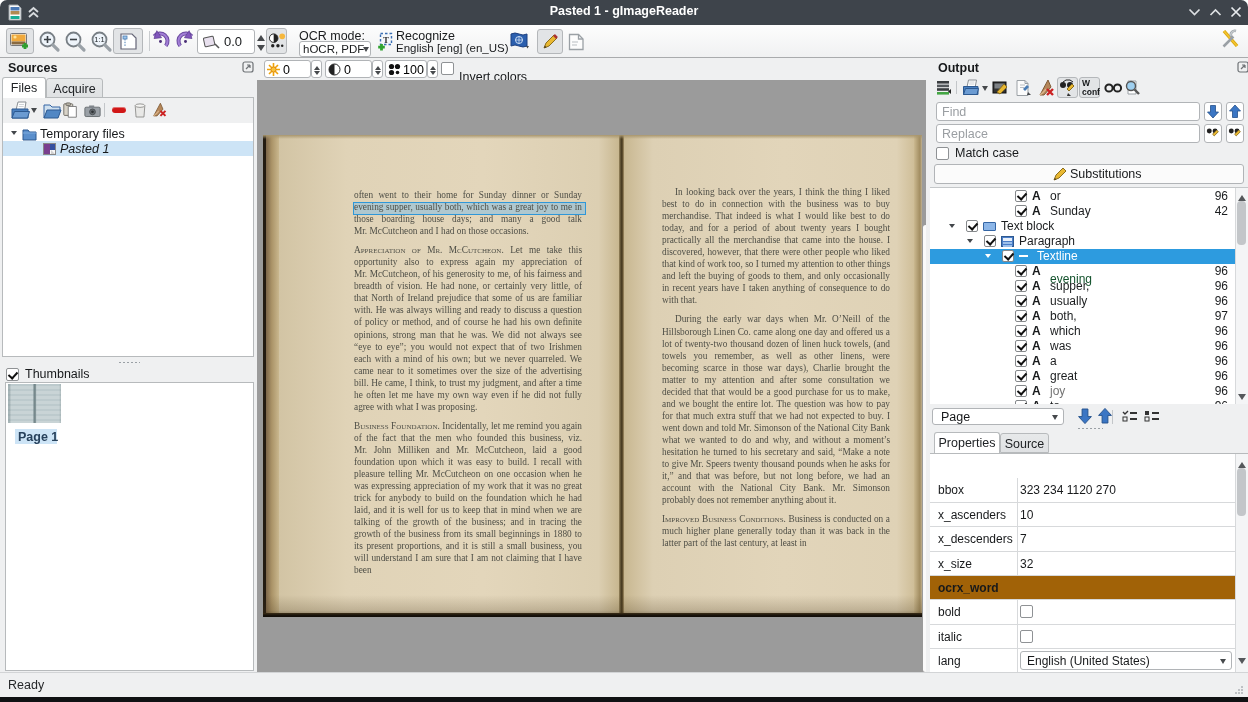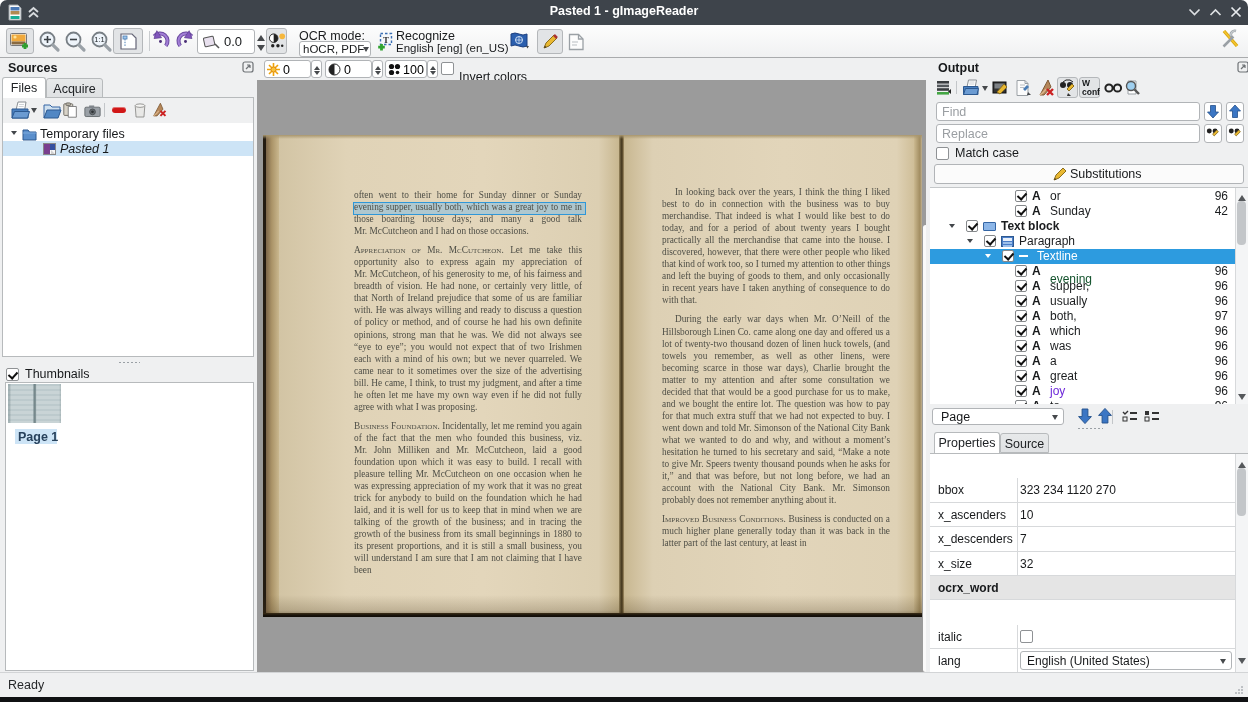--- a/index.html
+++ b/index.html
@@ -450,21 +450,21 @@
           <div class="aicon" style="left:102px">A</div>
           <div class="abs" style="left:120px;top:0;font-size:12px;color:#1b1d1f">or</div>
           <div class="conf">96</div>
         </div>
         <div class="trow" style="top: 16px;">
           <div class="tcheck" style="left:85px"></div>
           <div class="aicon" style="left:102px">A</div>
           <div class="abs" style="left:120px;top:0;font-size:12px;color:#1b1d1f">Sunday</div>
           <div class="conf">42</div>
         </div>
-        <div class="trow" style="top: 31px; font-weight: bold;">
+        <div class="trow" style="top: 31px;">
           <div class="exp" style="left:19px;"></div>
           <div class="tcheck" style="left:36px"></div>
           <div class="abs" style="left:53px;top:3px;width:13px;height:9px;background:#8cb6e8;border:1px solid #3465a4;border-radius:1px"></div>
           <div class="abs" style="left:71px;top:0;font-size:12px;color:#1b1d1f">Text block</div>
         </div>
         <div class="trow" style="top: 46px; padding-left: 40px;">
           <div class="exp" style="left:37px;"></div>
           <div class="tcheck" style="left:54px"></div>
           <div class="abs" style="left:71px;top:2px;width:13px;height:11px;background:#4a7dc8;border:1px solid #2d5990">
             <div style="position:absolute;left:1px;top:1px;width:9px;height:2.5px;background:#e8f0fa"></div>
@@ -523,21 +523,21 @@
         </div>
         <div class="trow" style="top: 181px;">
           <div class="tcheck" style="left:85px"></div>
           <div class="aicon" style="left:102px">A</div>
           <div class="abs" style="left:120px;top:0;font-size:12px;color:#1b1d1f">great</div>
           <div class="conf">96</div>
         </div>
         <div class="trow" style="top: 196px;">
           <div class="tcheck" style="left:85px"></div>
           <div class="aicon" style="left:102px">A</div>
-          <div class="abs" style="left:120px;top:0;font-size:12px;color:#6d28d9">joy</div>
+          <div class="abs" style="left:120px;top:0;font-size:12px;color:#737373">joy</div>
           <div class="conf">96</div>
         </div>
         <div class="trow" style="top: 211px;">
           <div class="tcheck" style="left:85px"></div>
           <div class="aicon" style="left:102px">A</div>
           <div class="abs" style="left:120px;top:0;font-size:12px;color:#1b1d1f">to</div>
           <div class="conf">96</div>
         </div>
       </div>
 
@@ -585,22 +585,27 @@
         <div class="prow" style="top: 73.2px; height: 24.4px;">
           <div class="plabel">x_descenders</div>
           <div class="pval">7</div>
           <div style="position:absolute;left:87px;top:0;bottom:0;border-left:1px solid #d7d9db"></div>
         </div>
         <div class="prow" style="top: 97.6px; height: 24.4px;">
           <div class="plabel">x_size</div>
           <div class="pval">32</div>
           <div style="position:absolute;left:87px;top:0;bottom:0;border-left:1px solid #d7d9db"></div>
         </div>
-        <div class="prow" style="top: 122px; height: 24.4px; background: #e5e5e5;">
+        <div class="prow" style="top: 122px; height: 24.4px; background: #a16207;">
           <div class="plabel" style="font-weight:bold">ocrx_word</div>
+        </div>
+        <div class="prow" style="top: 146.4px; height: 24.4px;">
+          <div class="plabel">bold</div>
+          <div class="check" style="left:90px;top:5px"></div>
+          <div style="position:absolute;left:87px;top:0;bottom:0;border-left:1px solid #d7d9db"></div>
         </div>
         <div class="prow" style="top: 170.8px; height: 24.4px;">
           <div class="plabel">italic</div>
           <div class="check" style="left:90px;top:5px"></div>
           <div style="position:absolute;left:87px;top:0;bottom:0;border-left:1px solid #d7d9db"></div>
         </div>
         <div class="prow" style="top: 195.2px; height: 24.4px;">
           <div class="plabel">lang</div>
           <div class="input" style="left:90px;top:2px;width:212px;height:19px"></div>
           <div class="pval" style="left:97px">English (United States)</div>

